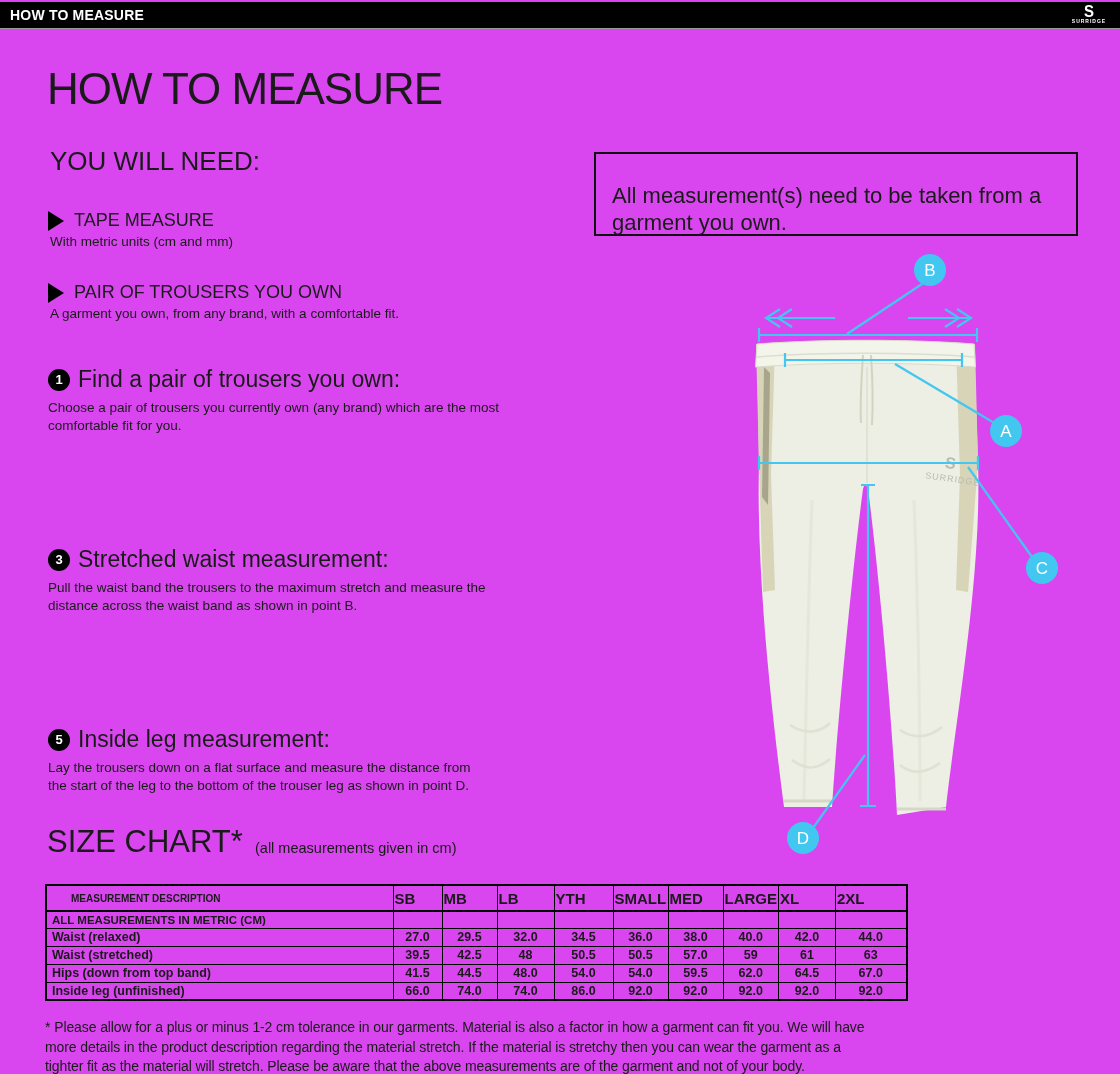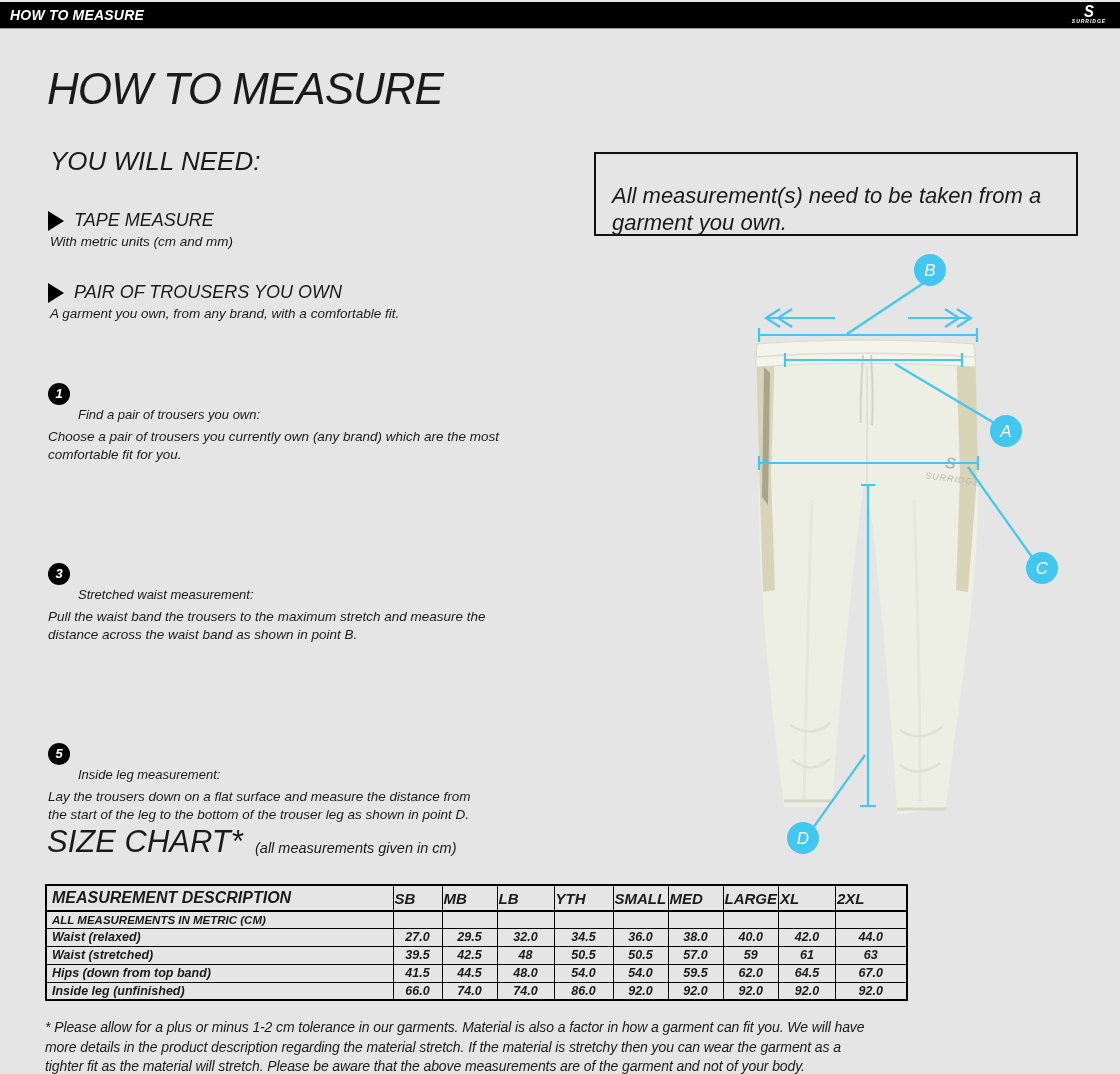--- a/index.html
+++ b/index.html
@@ -1,50 +1,50 @@
 <!DOCTYPE html>
 <html><head>
 <meta charset="utf-8">
 <style>
   html,body{margin:0;padding:0;background:#ffffff;}
-  .page{position:relative;width:1120px;height:1074px;background:#e5e5e5;overflow:hidden;
-        font-family:"Liberation Sans","DejaVu Sans",sans-serif;color:#1a1a1a;font-style:italic;}
+  .page{position:relative;width:1120px;height:1074px;background:#d946ef;overflow:hidden;
+        font-family:"Liberation Sans","DejaVu Sans",sans-serif;color:#1a1a1a;}
   
   .topbar{position:absolute;left:0;top:2px;width:1120px;height:26px;background:#000;
           border-bottom:1px solid #9a9a9a;}
   .topbar-title{position:absolute;left:10px;top:5px;color:#fff;font-size:14px;font-weight:600;letter-spacing:.2px;}
   .brand{position:absolute;right:9px;top:1px;width:44px;text-align:center;color:#fff;line-height:1;}
   .brand .s{font-size:15px;font-weight:900;display:block;transform:scaleY(1.1);}
   .brand .nm{font-size:5px;font-weight:700;letter-spacing:1px;display:block;margin-top:1px;}
   
   .h1{position:absolute;left:47px;top:64px;font-size:44px;letter-spacing:-1px;font-weight:400;}
   .h2{position:absolute;left:50px;top:146px;font-size:26px;font-weight:400;}
   
   .need-item{position:absolute;left:48px;}
   .tri{display:inline-block;width:0;height:0;border-left:16px solid #000;
        border-top:10px solid transparent;border-bottom:10px solid transparent;vertical-align:middle;}
   .need-title{display:inline-block;font-size:18px;margin-left:10px;vertical-align:middle;}
   .need-sub{font-size:13.5px;margin-top:3px;margin-left:2px;}
   
   .step{position:absolute;left:48px;width:680px;}
   .badge{display:inline-block;width:22px;height:22px;border-radius:50%;background:#000;color:#fff;
          font-size:13px;font-weight:700;text-align:center;line-height:22px;vertical-align:middle;}
-  .step-title{display:inline-block;font-size:13px;margin-left:8px;vertical-align:middle;margin-top:41px;}
+  .step-title{display:inline-block;font-size:23px;margin-left:8px;vertical-align:middle;}
   .step-body{font-size:13.5px;line-height:18px;margin-top:6px;white-space:pre-line;}
   
   .notice{position:absolute;left:594px;top:152px;width:484px;height:84px;border:2px solid #111;
           box-sizing:border-box;padding:28px 16px;font-size:22px;line-height:27px;}
   
   .h3{position:absolute;left:47px;top:824px;font-size:31px;font-weight:400;}
   .h3-note{position:absolute;left:255px;top:840px;font-size:14.5px;}
   .chart{position:absolute;left:45px;top:884px;border-collapse:collapse;table-layout:fixed;}
   .chart td,.chart th{border:1px solid #000;box-sizing:border-box;overflow:hidden;white-space:nowrap;}
   .chart{border:2px solid #000;}
   .chart th{font-size:15px;font-weight:700;height:26px;text-align:left;}
-  .chart th.desc{text-align:left;padding-left:5px;font-size:16px;}
+  .chart th.desc{text-align:left;padding-left:24px;font-size:10px;}
   .chart .sub td{height:17px;font-size:11.5px;font-weight:700;padding-left:5px;border-top-width:2px;}
   .chart .datarow td{height:18px;font-size:12.5px;font-weight:600;text-align:center;}
   .chart .datarow td.lbl{text-align:left;padding-left:5px;font-weight:700;font-size:12.5px;}
   
   .footnote{position:absolute;left:45px;top:1018px;width:1050px;font-size:14px;line-height:19.5px;
             letter-spacing:-0.1px;white-space:pre-line;}
   
   .diagram{position:absolute;left:560px;top:245px;width:560px;height:625px;}
 </style>
 </head>

